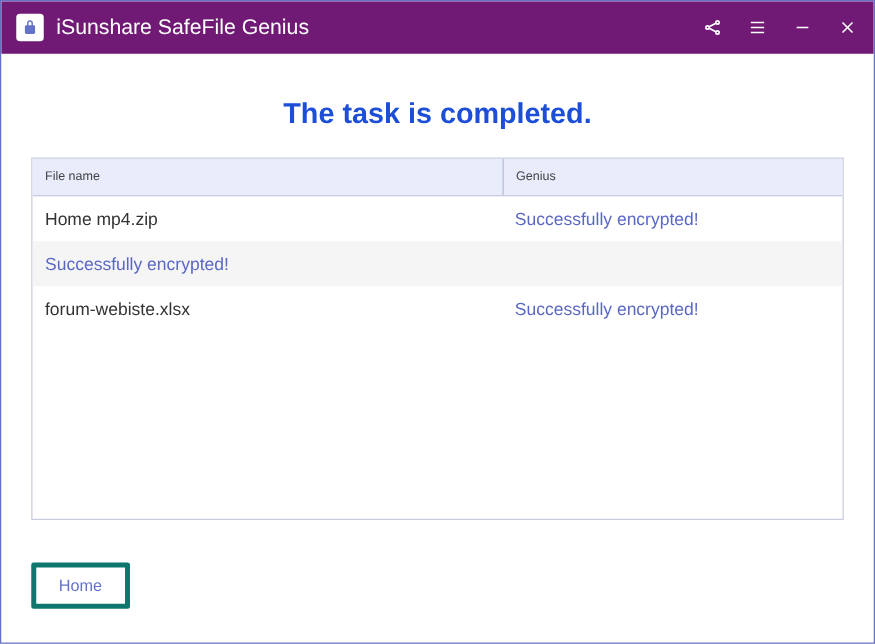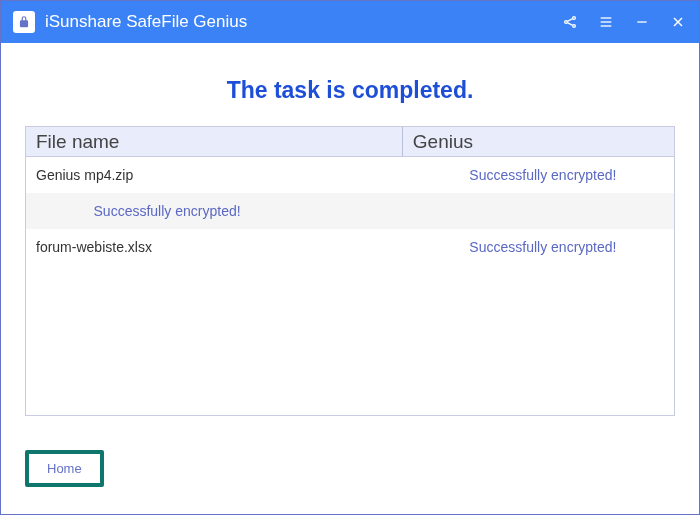--- a/index.html
+++ b/index.html
@@ -5,21 +5,21 @@
   * { box-sizing: border-box; margin: 0; padding: 0; }
   body {
     font-family: "Segoe UI", Arial, sans-serif;
     background: #fff;
     width: 700px;
     height: 515px;
     overflow: hidden;
     border: 1px solid #6472c7;
   }
   .titlebar {
-    background: #3b82f6;
+    background: #701a75;
     height: 42px;
     display: flex;
     align-items: center;
     padding: 0 12px;
     color: #fff;
   }
   .app-icon {
     width: 22px;
     height: 22px;
     background: #fff;
@@ -63,21 +63,21 @@
     height: 290px;
     overflow: hidden;
   }
   .thead {
     display: flex;
     background: #e8ecfb;
     border-bottom: 1px solid #c9cce0;
     height: 30px;
     align-items: center;
     color: #444;
-    font-size: 19px;
+    font-size: 10px;
   }
   .col-name { width: 58%; padding-left: 10px; }
   .col-status {
     width: 42%;
     padding-left: 10px;
     border-left: 1px solid #b8bdd8;
     height: 100%;
     display: flex;
     align-items: center;
   }
@@ -86,21 +86,20 @@
     height: 36px;
     align-items: center;
     font-size: 14px;
     color: #333;
   }
   .trow:nth-child(even) { background: #f5f5f5; }
   .trow .cell-name { width: 58%; padding-left: 10px; }
   .trow .cell-status {
     width: 42%;
     padding-left: 10px;
-    text-align: center;
     color: #5a68c4;
   }
   .footer {
     padding: 18px 24px 0 24px;
   }
   .home-btn {
     border: 4px solid #0f766e;
     background: #fff;
     color: #6472c7;
     font-size: 13px;
@@ -153,21 +152,21 @@
 <div class="content">
   <div class="heading">The task is completed.</div>
 
   <div class="table-wrap">
     <div class="thead">
       <div class="col-name">File name</div>
       <div class="col-status">Genius</div>
     </div>
     <div>
       <div class="trow">
-        <div class="cell-name">Genius mp4.zip</div>
+        <div class="cell-name">Home mp4.zip</div>
         <div class="cell-status">Successfully encrypted!</div>
       </div>
       <div class="trow">
         <div class="cell-status">Successfully encrypted!</div>
       </div>
       <div class="trow">
         <div class="cell-name">forum-webiste.xlsx</div>
         <div class="cell-status">Successfully encrypted!</div>
       </div>
     </div>

